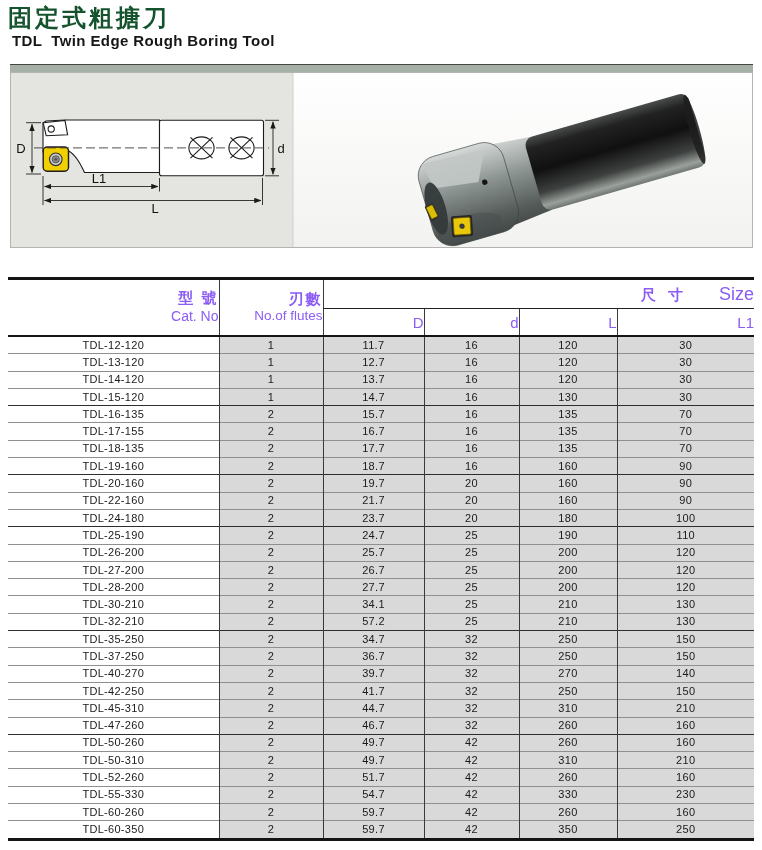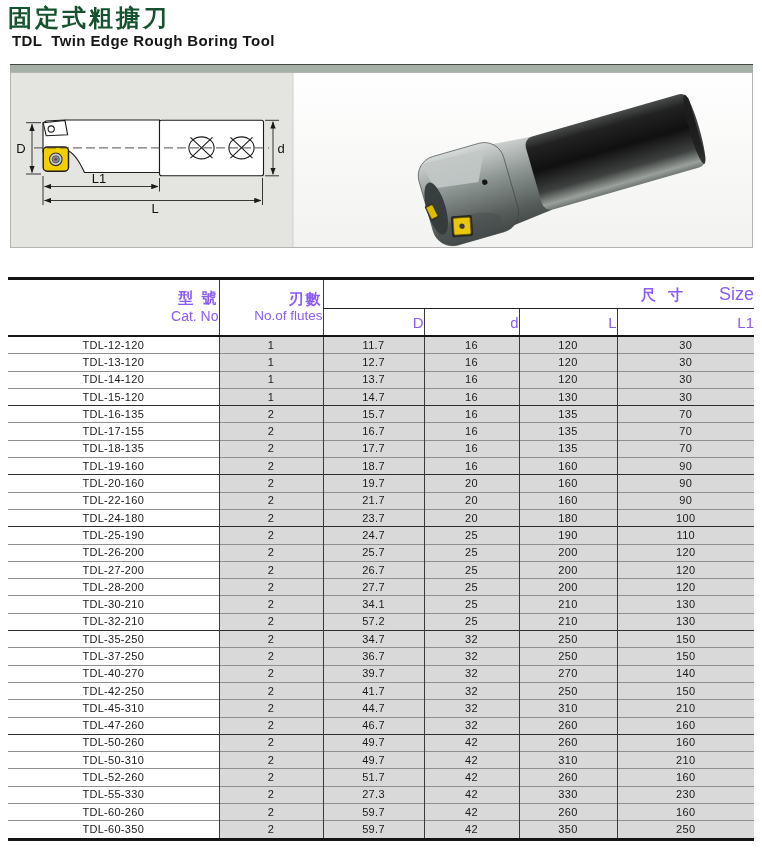--- a/index.html
+++ b/index.html
@@ -383,21 +383,21 @@
         <td>TDL-52-260</td>
         <td>2</td>
         <td>51.7</td>
         <td>42</td>
         <td>260</td>
         <td>160</td>
       </tr>
       <tr>
         <td>TDL-55-330</td>
         <td>2</td>
-        <td>27.3</td>
+        <td>54.7</td>
         <td>42</td>
         <td>330</td>
         <td>230</td>
       </tr>
       <tr>
         <td>TDL-60-260</td>
         <td>2</td>
         <td>59.7</td>
         <td>42</td>
         <td>260</td>

